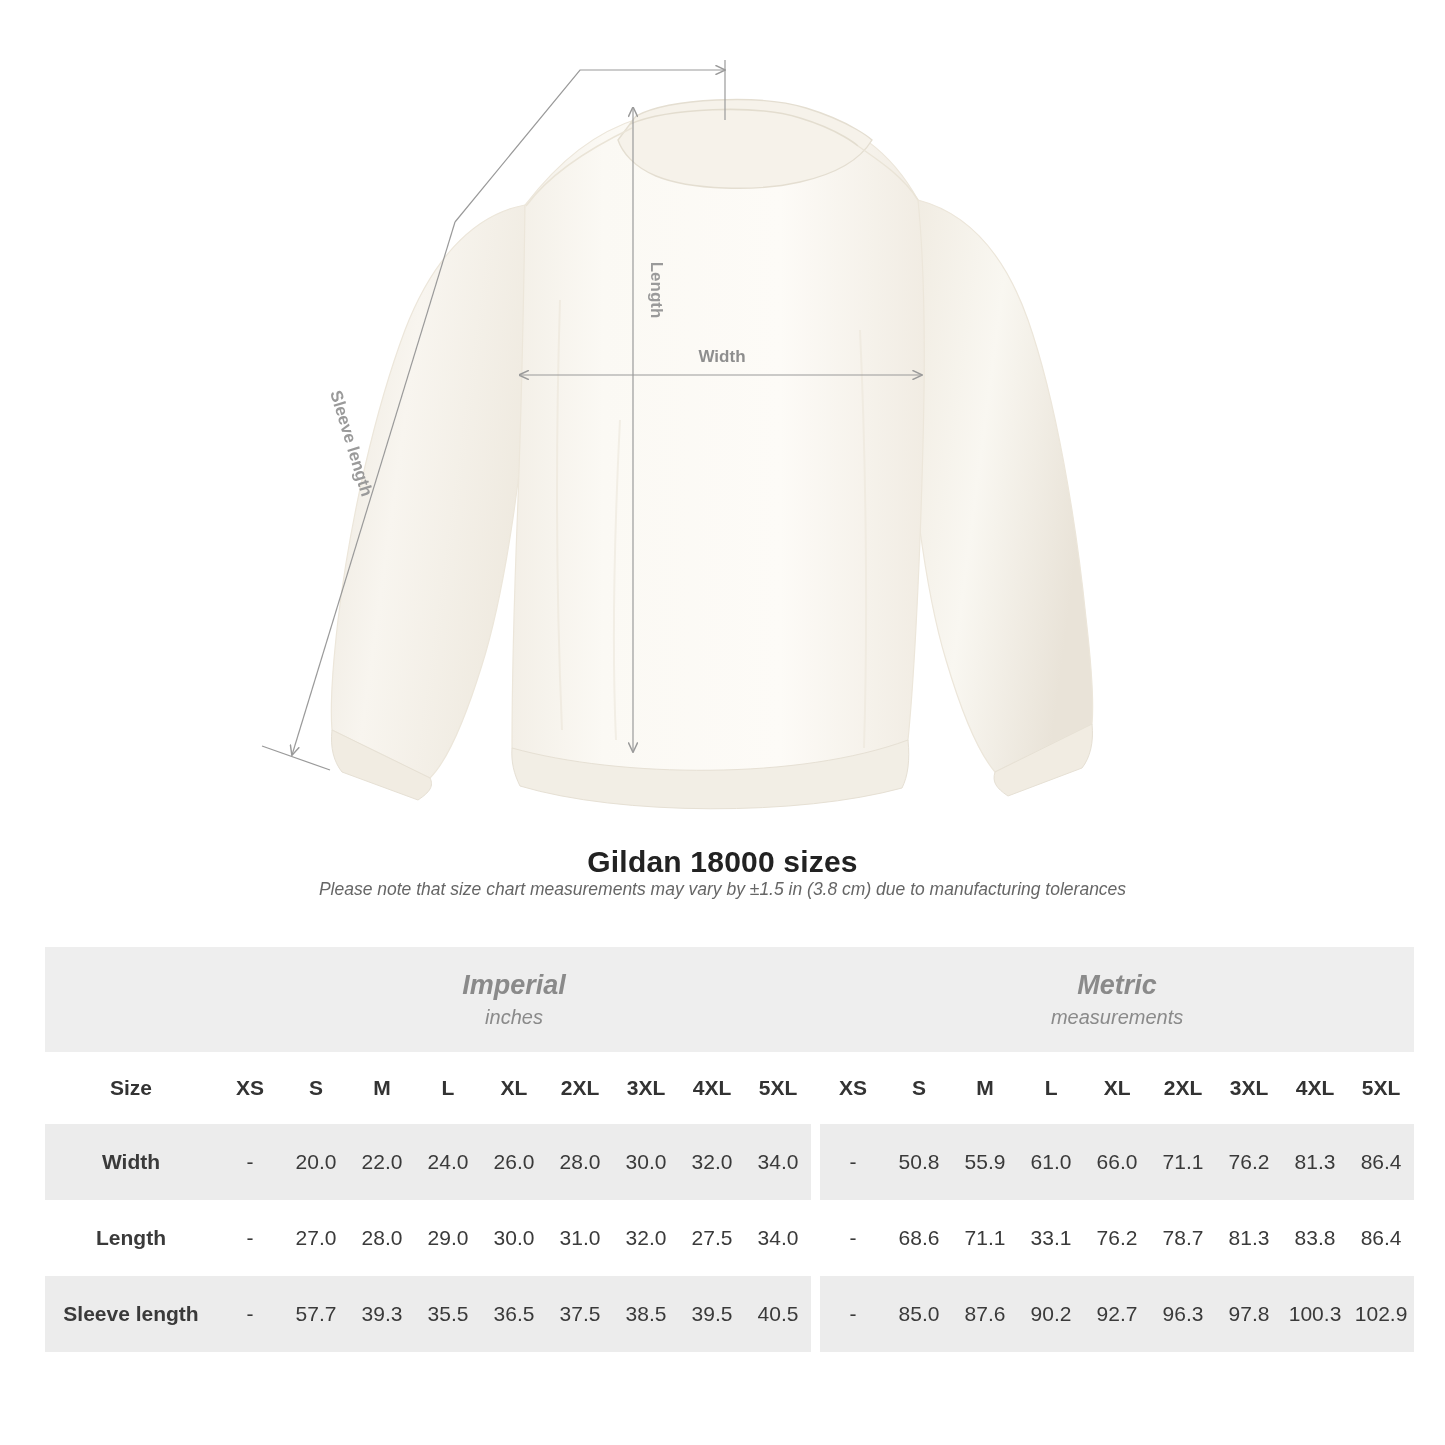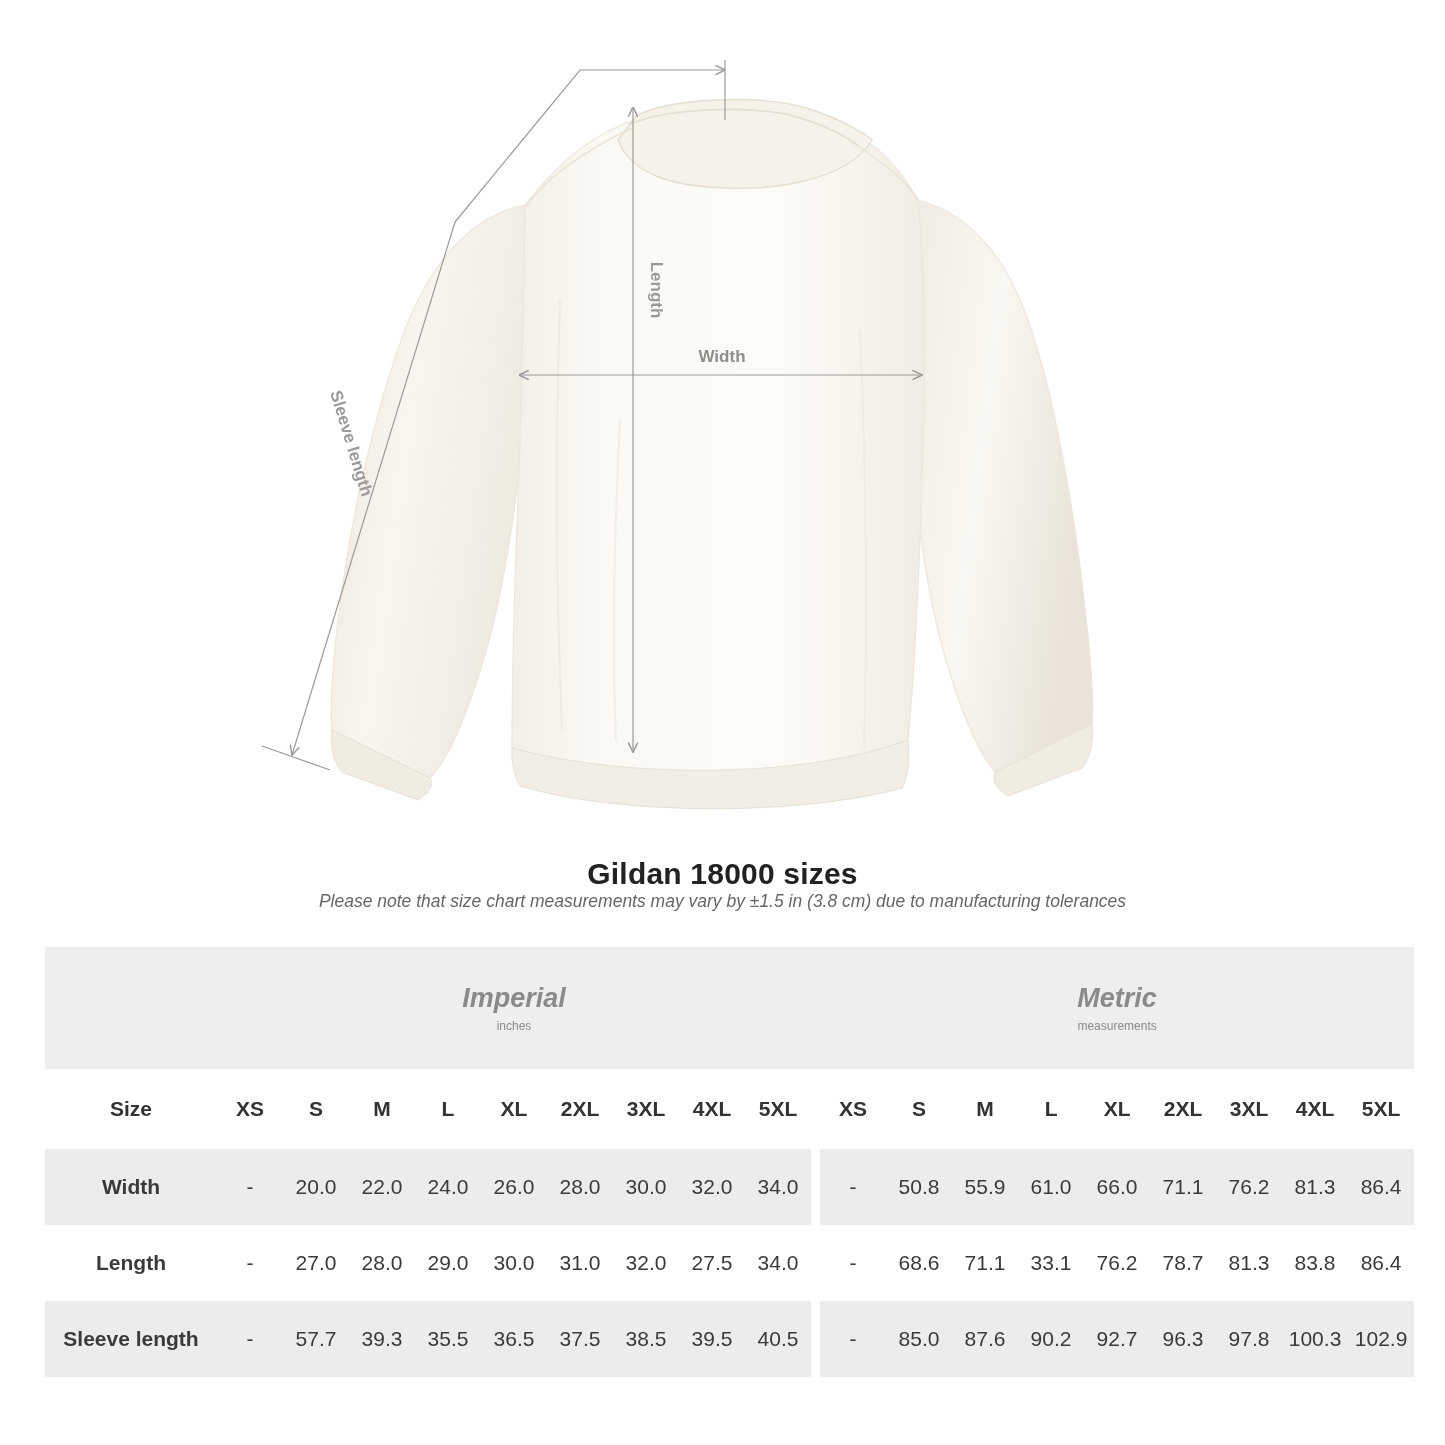--- a/index.html
+++ b/index.html
@@ -29,21 +29,20 @@
     position: absolute;
     left: 0; top: 845px;
     width: 1445px;
     text-align: center;
   }
   #chart-title {
     font-size: 30px;
     font-weight: bold;
     color: #222222;
     letter-spacing: 0.2px;
-    margin-top: 12px;
   }
   #chart-note {
     margin-top: 0;
     font-size: 17.5px;
     font-style: italic;
     color: #666666;
   }
 
   
   #table-wrap {
@@ -59,38 +58,39 @@
   table.size-table td, table.size-table th {
     border: none;
     text-align: center;
     vertical-align: middle;
     font-size: 20px;
     color: #3a3a3a;
     padding: 0;
   }
   
   tr.unit-row td {
-    height: 122px;
+    height: 105px;
     background: #eeeeee;
   }
   .unit-name {
     font-size: 27px;
     font-style: italic;
     font-weight: bold;
     color: #8a8a8a;
     line-height: 1.15;
   }
   .unit-sub {
-    font-size: 12px;
+    font-size: 20px;
+    font-style: italic;
     color: #8a8a8a;
     margin-top: 4px;
   }
 
   tr.head-row td {
-    height: 80px;
+    height: 72px;
     background: #ffffff;
     font-weight: bold;
     font-size: 21px;
     color: #333333;
   }
   tr.head-row td.rowlabel { font-size: 21px; }
 
   tr.data-row td { height: 76px; font-size: 21px; }
   tr.row-odd td  { background: #ececec; }
   tr.row-even td { background: #ffffff; }

